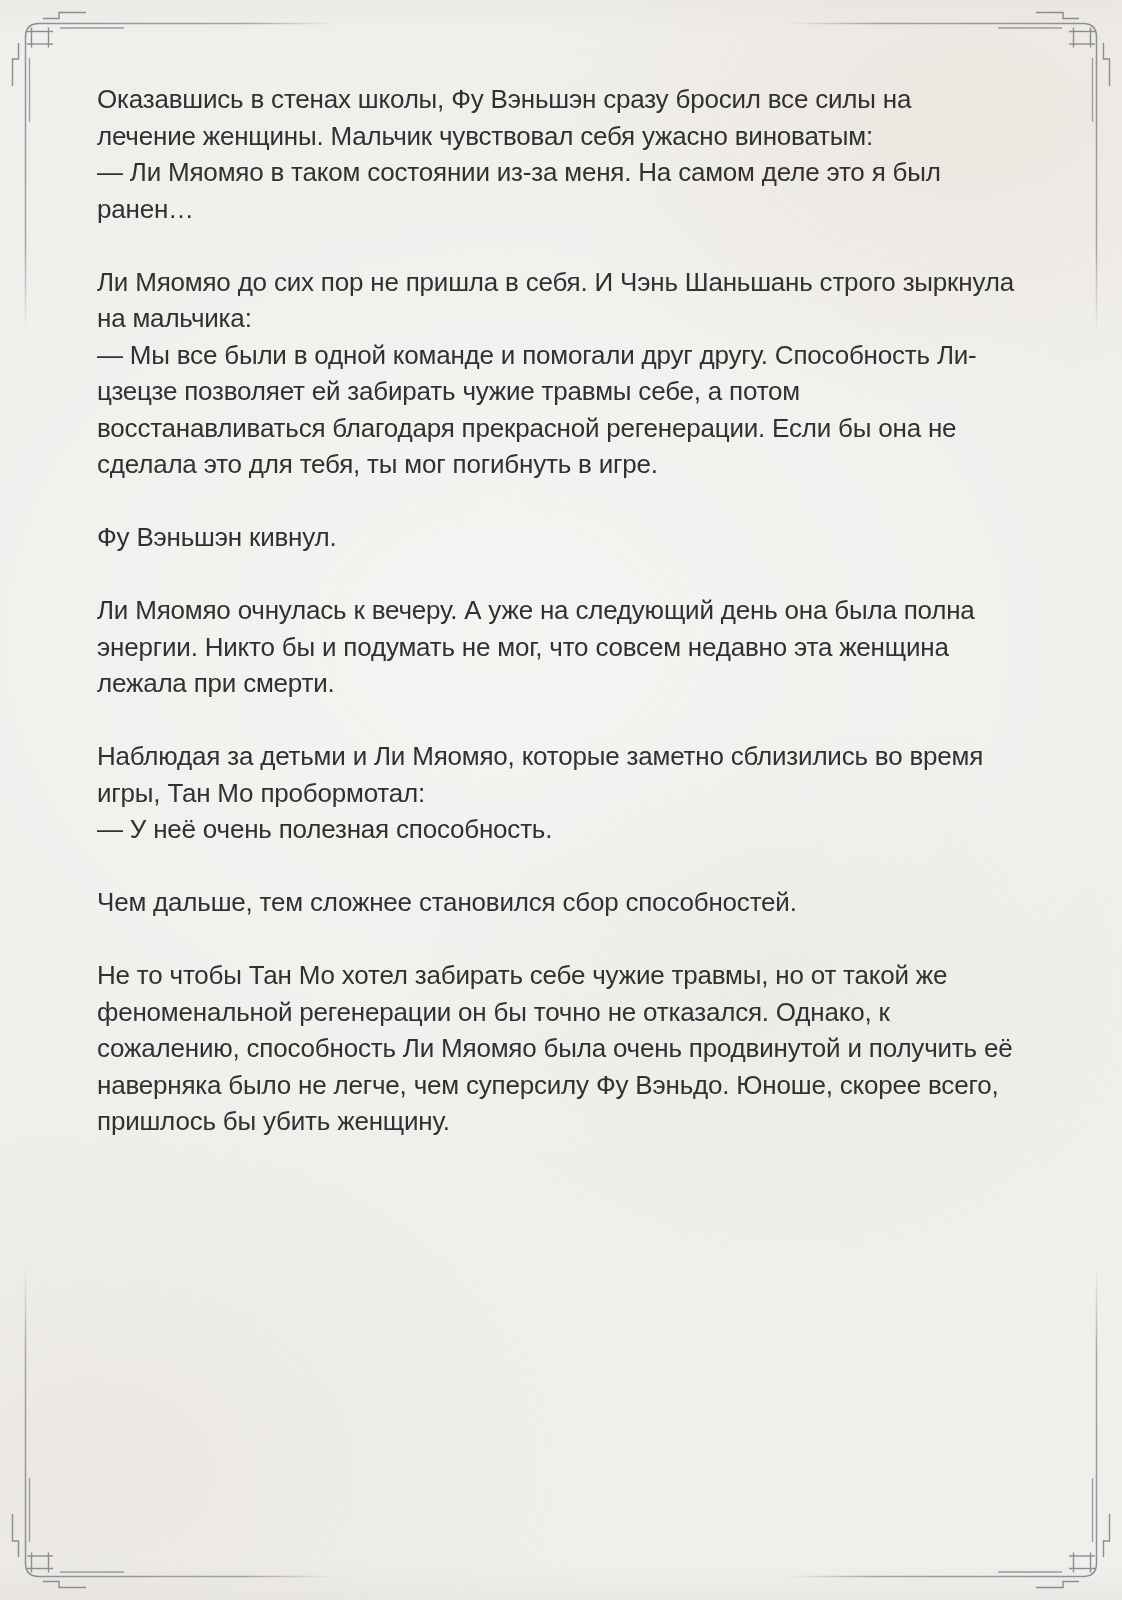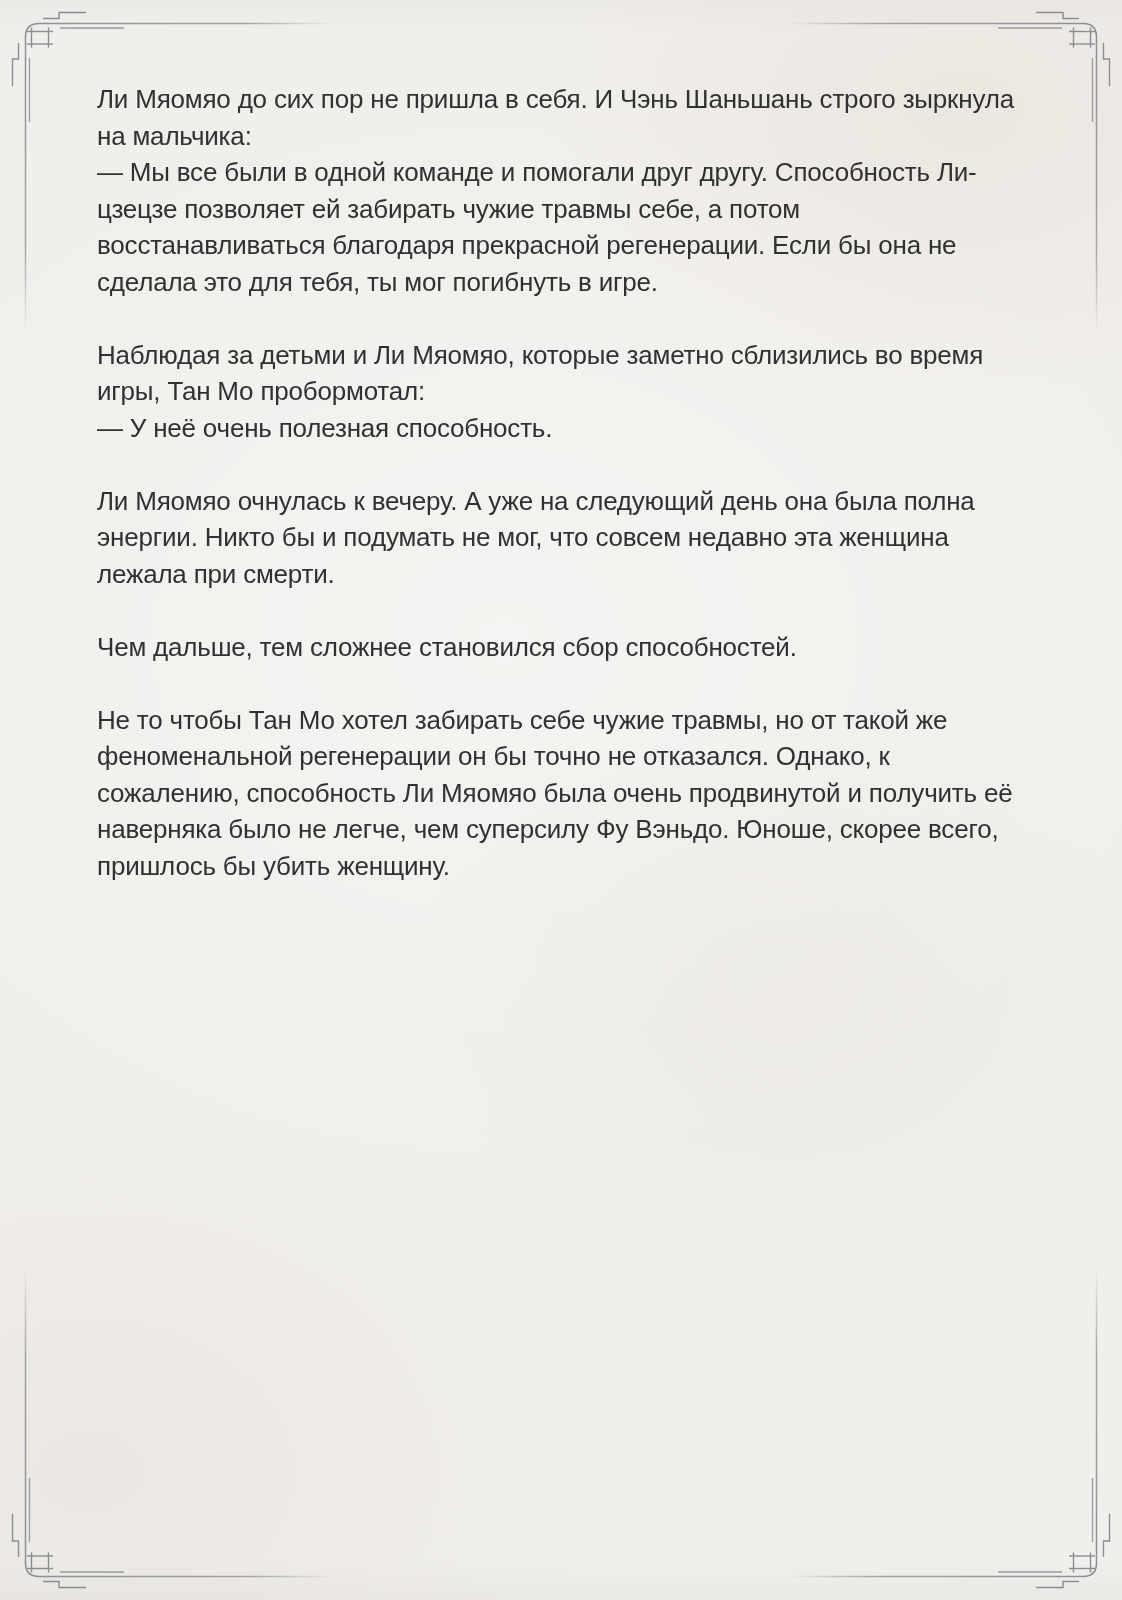--- a/index.html
+++ b/index.html
@@ -81,20 +81,23 @@
     <use href="#corner-art"></use>
   </svg>
 <svg class="corner bl" viewBox="0 0 360 360">
     <use href="#corner-art"></use>
   </svg>
 <svg class="corner br" viewBox="0 0 360 360">
     <use href="#corner-art"></use>
   </svg>
 
 <main class="content">
+  <p class="para">Оказавшись в стенах школы, Фу Вэньшэн сразу бросил все силы на лечение женщины. Мальчик чувствовал себя ужасно виноватым:
+— Ли Мяомяо в таком состоянии из-за меня. На самом деле это я был ранен…</p>
   <p class="para">Ли Мяомяо до сих пор не пришла в себя. И Чэнь Шаньшань строго зыркнула на мальчика:
 — Мы все были в одной команде и помогали друг другу. Способность Ли-цзецзе позволяет ей забирать чужие травмы себе, а потом восстанавливаться благодаря прекрасной регенерации. Если бы она не сделала это для тебя, ты мог погибнуть в игре.</p>
+  <p class="para">Фу Вэньшэн кивнул.</p>
+  <p class="para">Ли Мяомяо очнулась к вечеру. А уже на следующий день она была полна энергии. Никто бы и подумать не мог, что совсем недавно эта женщина лежала при смерти.</p>
   <p class="para">Наблюдая за детьми и Ли Мяомяо, которые заметно сблизились во время игры, Тан Мо пробормотал:
 — У неё очень полезная способность.</p>
-  <p class="para">Ли Мяомяо очнулась к вечеру. А уже на следующий день она была полна энергии. Никто бы и подумать не мог, что совсем недавно эта женщина лежала при смерти.</p>
   <p class="para">Чем дальше, тем сложнее становился сбор способностей.</p>
   <p class="para">Не то чтобы Тан Мо хотел забирать себе чужие травмы, но от такой же феноменальной регенерации он бы точно не отказался. Однако, к сожалению, способность Ли Мяомяо была очень продвинутой и получить её наверняка было не легче, чем суперсилу Фу Вэньдо. Юноше, скорее всего, пришлось бы убить женщину.</p>
 </main>
 
 </body></html>

